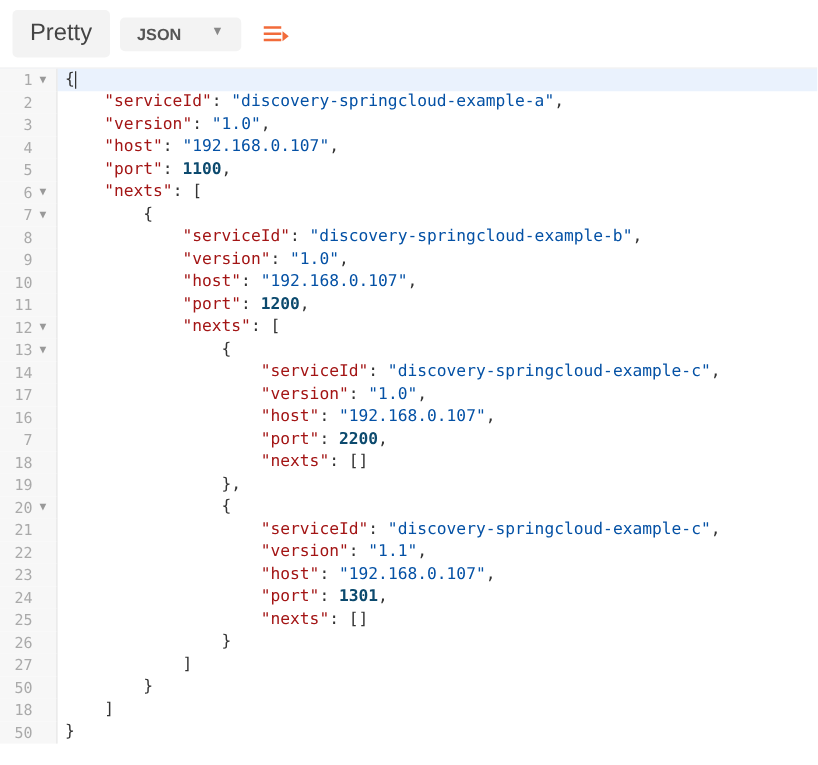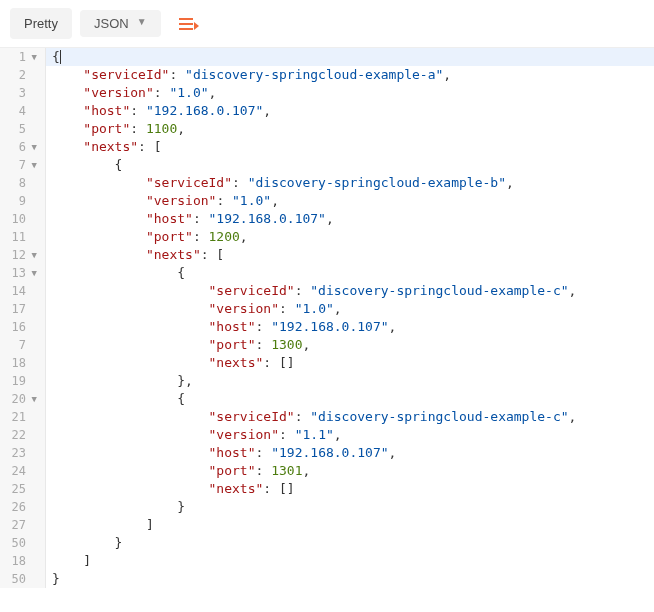--- a/index.html
+++ b/index.html
@@ -14,37 +14,38 @@
   display: flex;
   align-items: center;
   padding: 8px 10px;
   gap: 8px;
   border-bottom: 1px solid #eee;
 }
 .tab {
   padding: 8px 14px;
   color: #aaa;
   cursor: pointer;
-  font-size: 13px;
+  font-size: 19px;
 }
 .tab.active {
   color: #444;
   background: #f3f3f3;
   border-radius: 4px;
 }
 .format-select {
   display: flex;
   align-items: flex-start;
   padding: 6px 14px;
   background: #f3f3f3;
   border-radius: 4px;
   cursor: pointer;
-  gap: 8px;
+  gap: 24px;
   color: #555;
   font-size: 13px;
+  font-weight: bold;
 }
 .format-select .caret {
   font-size: 10px;
   color: #888;
 }
 .wrap-btn {
   padding: 6px 10px;
   cursor: pointer;
   display: flex;
   align-items: center;
@@ -105,21 +106,21 @@
   margin-left: 3px;
 }
 .code {
   padding-left: 6px;
   white-space: pre;
   display: flex;
   align-items: center;
 }
 .key { color: #a31515; }
 .str { color: #0451a5; }
-.num { color: #4d7c0f; }
+.num { color: #0c4a6e; font-weight: bold; }
 .pun { color: #333; }
 .cursor {
   display: inline-block;
   width: 0;
   height: 14px;
   border-left: 1px solid #333;
   vertical-align: middle;
 }
 </style>
 </head>
@@ -247,21 +248,21 @@
         <span>16</span>
         <span class="fold"></span>
       </div>
       <div class="code"><span class="pun">                    </span><span class="key">"host"</span><span class="pun">: </span><span class="str">"192.168.0.107"</span><span class="pun">,</span></div>
     </div>
     <div class="line">
       <div class="gutter">
         <span>7</span>
         <span class="fold"></span>
       </div>
-      <div class="code"><span class="pun">                    </span><span class="key">"port"</span><span class="pun">: </span><span class="num">1300</span><span class="pun">,</span></div>
+      <div class="code"><span class="pun">                    </span><span class="key">"port"</span><span class="pun">: </span><span class="num">2200</span><span class="pun">,</span></div>
     </div>
     <div class="line">
       <div class="gutter">
         <span>18</span>
         <span class="fold"></span>
       </div>
       <div class="code"><span class="pun">                    </span><span class="key">"nexts"</span><span class="pun">: []</span></div>
     </div>
     <div class="line">
       <div class="gutter">

